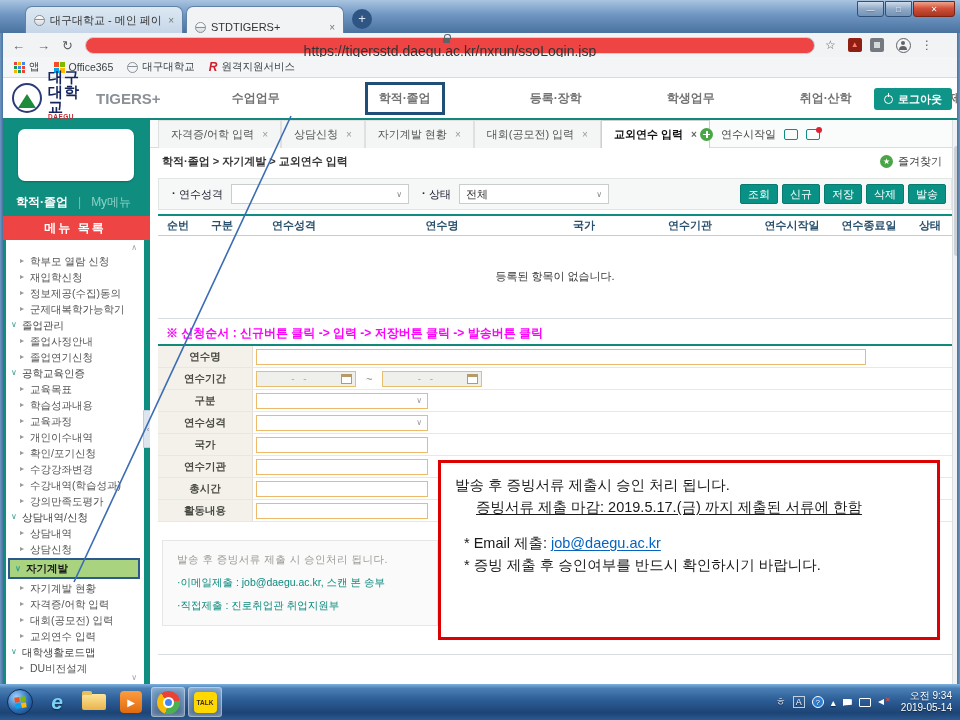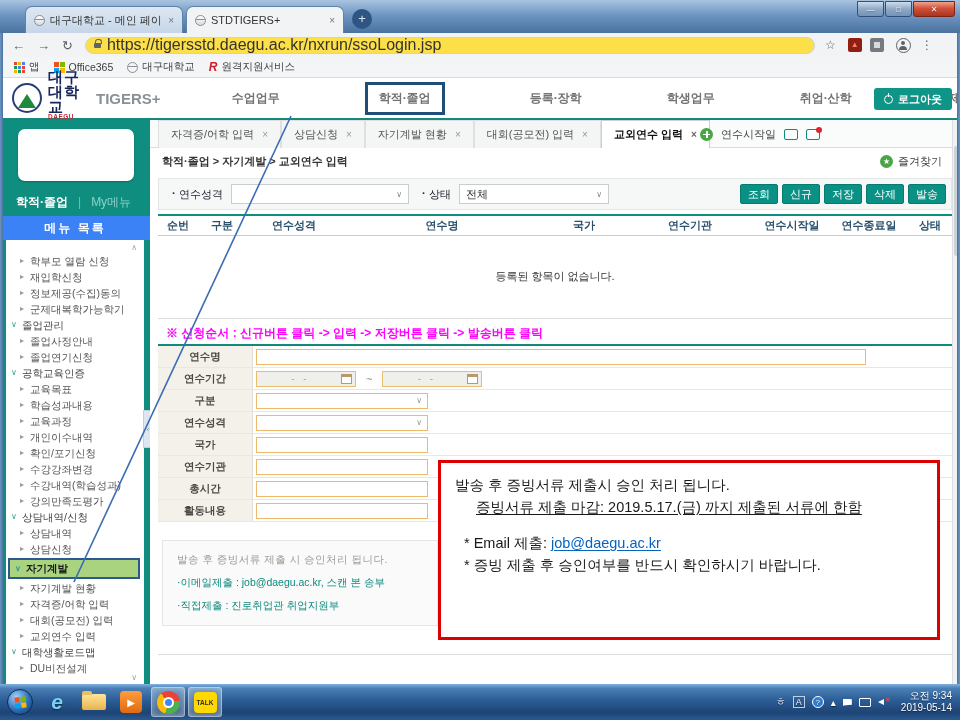--- a/index.html
+++ b/index.html
@@ -6,38 +6,38 @@
   html,body { width:960px; height:720px; overflow:hidden; }
   body { font-family:"Liberation Sans", sans-serif; position:relative; background:#fff; }
   .screen { position:absolute; inset:0; width:960px; height:720px; }
 
   
   .titlebar { position:absolute; left:0; top:0; width:960px; height:33px;
     background:linear-gradient(180deg,#a9c4e0 0%,#6f96c2 45%,#49729f 100%); }
   .btab { position:absolute; top:6px; height:27px; border-radius:7px 7px 0 0;
     display:flex; align-items:center; padding:0 8px; font-size:11px; color:#333; }
   .btab.inactive { left:25px; width:158px; background:linear-gradient(#dde8f2,#c6d6e8); border:1px solid #5f82a8; border-bottom:none; }
-  .btab.active { left:186px; width:158px; background:#f1f3f4; border:1px solid #5f82a8; border-bottom:none; }
+  .btab.active { left:186px; width:158px; background:#f1f3f4; border:1px solid #5f82a8; border-bottom:none;align-items:flex-end; }
   .favicon { width:11px; height:11px; border-radius:50%; border:1.5px solid #8a8f96; margin-right:5px; flex:none;
     background:linear-gradient(#fff,#d7dbe0); position:relative; }
   .favicon::before { content:""; position:absolute; left:0; right:0; top:3.5px; height:1px; background:#8a8f96; }
   .btab-title { flex:1; overflow:hidden; white-space:nowrap; }
   .btab-x { color:#777; font-size:10px; margin-left:6px; }
   .newtab { position:absolute; left:352px; top:9px; width:20px; height:20px; border-radius:50%;
     background:#2e5583; color:#dce7f2; font-size:13px; text-align:center; line-height:19px; }
   .winctl { position:absolute; top:1px; right:5px; display:flex; gap:1px; }
   .wbtn { height:16px; font-size:8px; color:#fff; text-align:center; line-height:15px;
     border:1px solid #30507a; border-radius:0 0 3px 3px; background:linear-gradient(#cfdcea,#8fa9c6 50%,#7394b6); text-shadow:0 1px 1px rgba(0,0,0,.4); }
   .wmin,.wmax { width:27px; }
   .wclose { width:42px; background:linear-gradient(#f0a48c,#d2513a 45%,#aa351f); border-color:#7c2414; }
 
   .toolbar { position:absolute; left:0; top:33px; width:960px; height:24px; background:#f1f3f4; display:flex; align-items:center; }
   .navglyph { font-size:13px; color:#5f6368; margin-left:12px; }
-  .urlbar { margin-left:12px; width:730px; height:17px; background:#fde047; border:1px solid #cdd2d8; border-radius:9px;
-    display:flex; align-items:center; font-size:16px; color:#333; padding:0 8px; }
+  .urlbar { margin-left:12px; width:730px; height:17px; background:#ef4444; border:1px solid #cdd2d8; border-radius:9px;
+    display:flex; align-items:center; font-size:14px; color:#333; padding:0 8px;flex-direction:column; }
   .lock { width:7px; height:5px; background:#5f6368; border-radius:1px; position:relative; margin-right:6px; flex:none; }
   .lock::before { content:""; position:absolute; left:1px; top:-4px; width:5px; height:4px; border:1.2px solid #5f6368; border-bottom:none; border-radius:3px 3px 0 0; }
   .tb-star { margin-left:10px; font-size:12px; color:#5f6368; }
   .ext-adobe { margin-left:12px; width:14px; height:14px; background:#8e1f12; color:#ff7a6a; font-size:8px; text-align:center; line-height:14px; border-radius:2px; }
   .ext-gray { margin-left:8px; width:14px; height:14px; background:#757a80; border-radius:2px; position:relative; }
   .ext-gray::after { content:""; position:absolute; left:4px; top:4px; width:6px; height:6px; background:#d7dadd; }
   .profile { margin-left:12px; width:15px; height:15px; border:1.5px solid #5f6368; border-radius:50%; position:relative; }
   .profile::before { content:""; position:absolute; left:4px; top:2px; width:4px; height:4px; border-radius:50%; background:#5f6368; }
   .profile::after { content:""; position:absolute; left:2px; top:7px; width:8px; height:4px; border-radius:4px 4px 0 0; background:#5f6368; }
   .dots { margin-left:10px; font-size:12px; color:#5f6368; }
@@ -74,21 +74,21 @@
   .pwr { width:9px; height:9px; border:1.5px solid #fff; border-radius:50%; position:relative; }
   .pwr::before { content:""; position:absolute; left:2.5px; top:-3px; width:1.5px; height:4px; background:#fff; }
 
   
   .sidebar { position:absolute; left:0; top:120px; width:150px; height:564px; background:#0f8e80; }
   .photo { position:absolute; left:18px; top:9px; width:116px; height:52px; background:#fff; border-radius:7px; box-shadow:0 1px 2px rgba(0,0,0,.25); }
   .sbtabs { position:absolute; left:0; top:70px; width:150px; height:24px; display:flex; align-items:center; font-size:12px; }
   .sbtab-a { color:#fff; font-weight:bold; margin-left:16px; }
   .sbtab-sep { color:#6fc0b4; margin:0 10px; }
   .sbtab-b { color:#8fd2c8; }
-  .menutitle { position:absolute; left:0; top:96px; width:150px; height:24px; background:#3b82f6; color:#fff;
+  .menutitle { position:absolute; left:0; top:96px; width:150px; height:24px; background:#ef4444; color:#fff;
     font-size:12px; font-weight:bold; text-align:center; line-height:24px; letter-spacing:2px; }
   .menulist { position:absolute; left:6px; top:120px; width:138px; height:444px; background:#fff; padding-top:13px; overflow:hidden; }
   .mchev { position:absolute; right:7px; font-size:8px; color:#9aa; }
   .mchev.up { top:3px; } .mchev.down { bottom:2px; }
   .mitem { font-size:10.5px; color:#555; line-height:16px; white-space:nowrap; padding-left:24px; position:relative; }
   .mitem.link::before { content:"▸"; position:absolute; left:14px; color:#999; font-size:8px; }
   .mitem.section { padding-left:16px; color:#444; }
   .mitem.section::before { content:"∨"; position:absolute; left:5px; color:#35a292; font-size:8px; }
   .mitem.highlight { background:#a9d37f; border:2px solid #2d5a8e; font-weight:bold; color:#1a1a1a; line-height:17px; margin:1px 4px 1px 2px; }
   .collapse { position:absolute; left:143px; top:290px; width:10px; height:38px; background:#dde6ee; border:1px solid #c2cedb;

